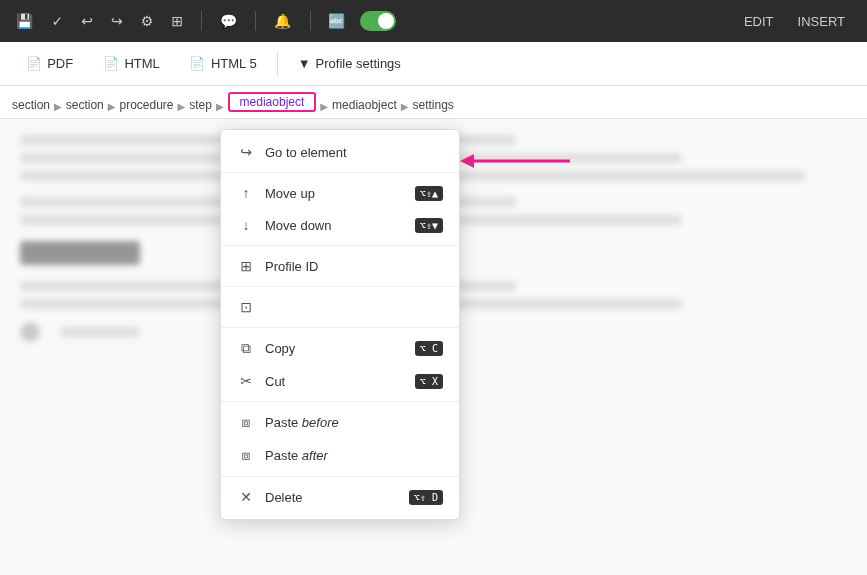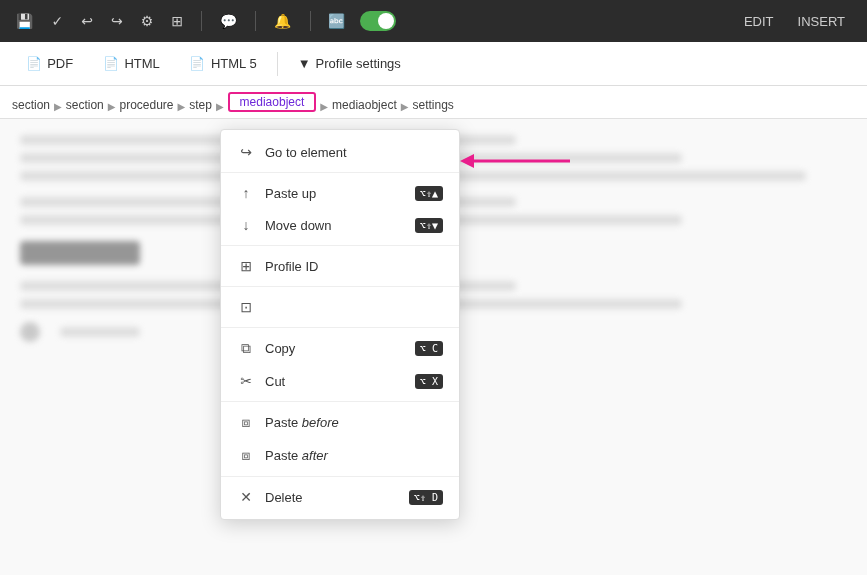--- a/index.html
+++ b/index.html
@@ -255,21 +255,21 @@
     <div class="menu-item">
       <div class="menu-item-left">
         <span class="menu-icon">↪</span>
         <span>Go to element</span>
       </div>
     </div>
     <div class="menu-sep"></div>
     <div class="menu-item">
       <div class="menu-item-left">
         <span class="menu-icon">↑</span>
-        <span>Paste up</span>
+        <span>Move up</span>
       </div>
       <span class="kbd">⌥⇧▲</span>
     </div>
     <div class="menu-item">
       <div class="menu-item-left">
         <span class="menu-icon">↓</span>
         <span>Move down</span>
       </div>
       <span class="kbd">⌥⇧▼</span>
     </div>

